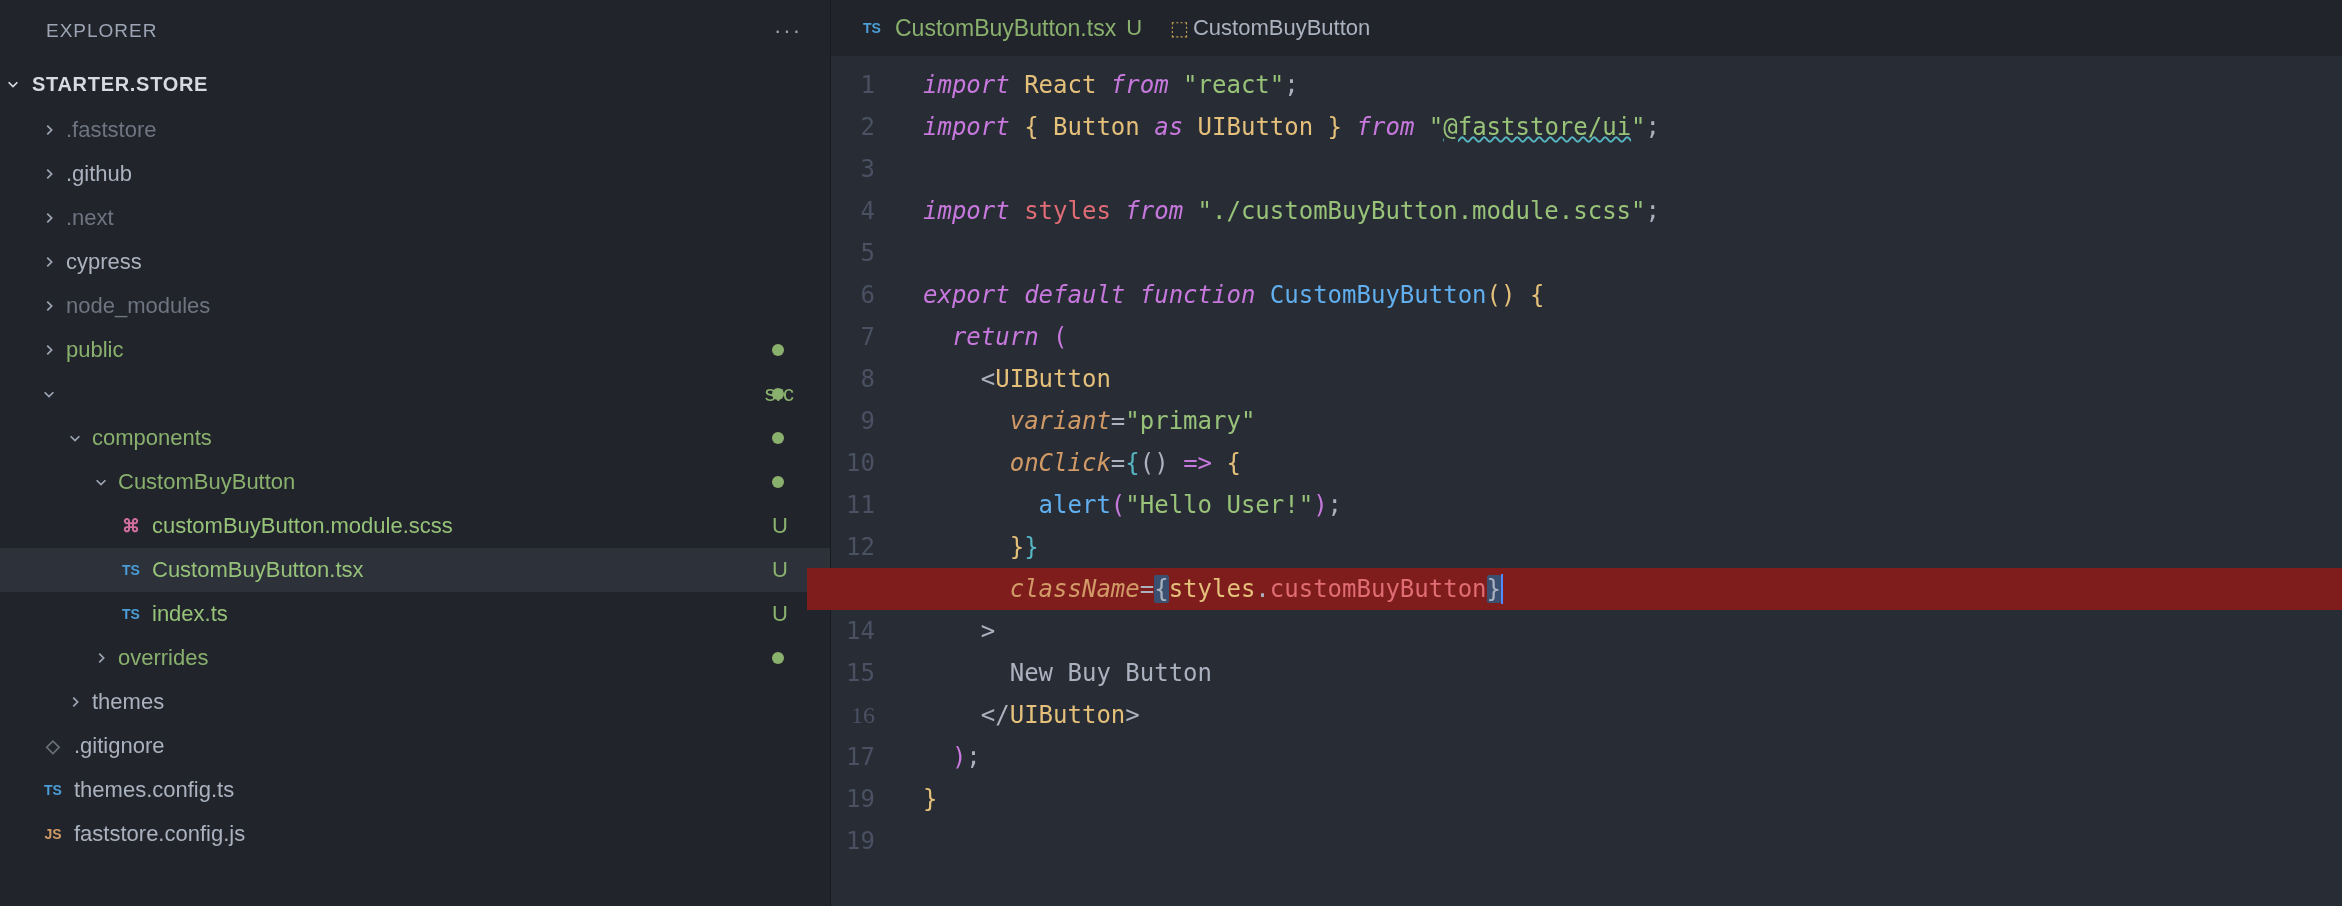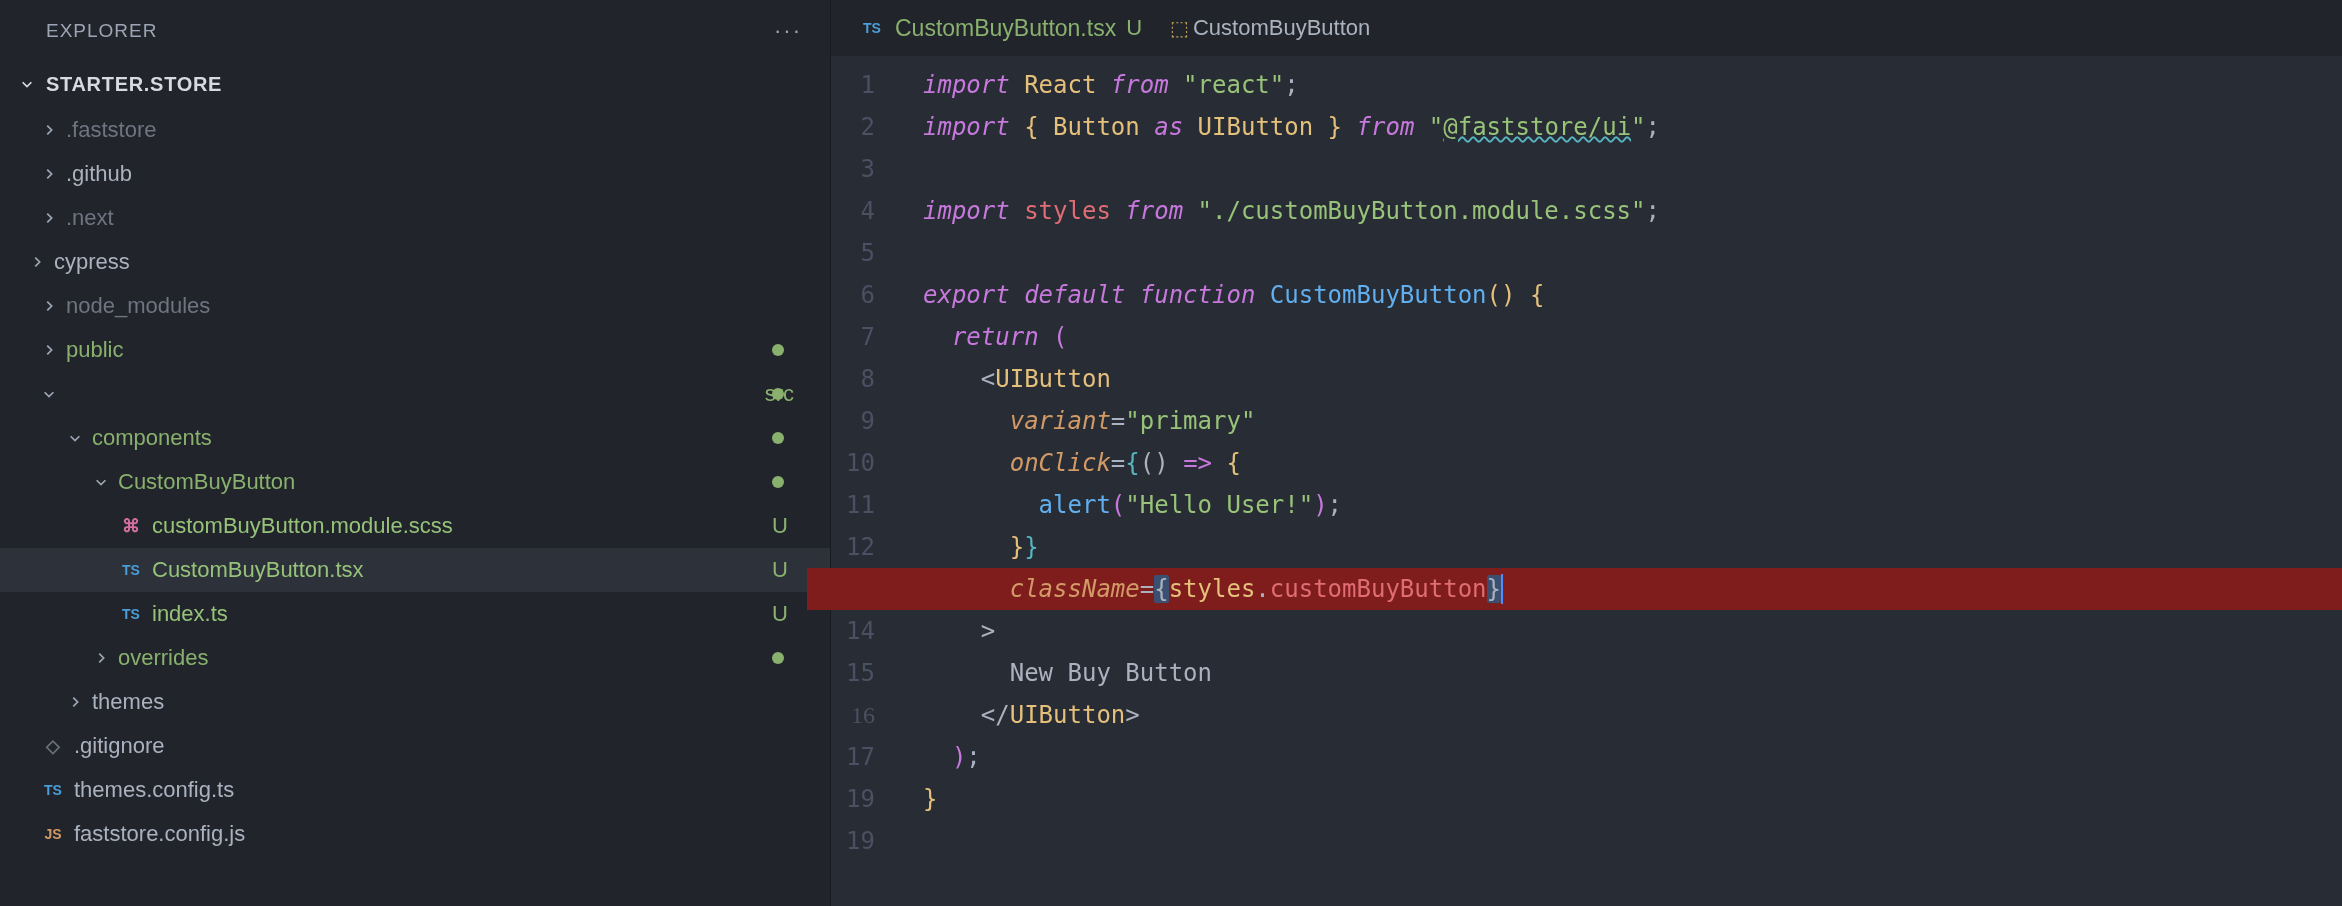--- a/index.html
+++ b/index.html
@@ -38,21 +38,21 @@
 .more-icon {
   color: #9da5b4;
   font-size: 22px;
   letter-spacing: 2px;
   cursor: pointer;
 }
 
 .project-header {
   display: flex;
   align-items: center;
-  padding: 6px 18px;
+  padding: 6px 4px;
   height: 44px;
 }
 
 .project-title {
   color: #d7dae0;
   font-size: 20px;
   font-weight: 700;
   letter-spacing: 0.7px;
   margin-left: 10px;
 }
@@ -280,21 +280,21 @@
         <span class="tree-label normal">.github</span>
       </div>
       <div class="tree-row" style="padding-left: 40px;">
         <span class="chevron">
           <svg viewBox="0 0 16 16" fill="none" stroke="#9da5b4" stroke-width="2">
             <path d="M6 3l5 5-5 5"></path>
           </svg>
         </span>
         <span class="tree-label dim">.next</span>
       </div>
-      <div class="tree-row" style="padding-left: 28px;">
+      <div class="tree-row" style="padding-left: 40px;">
         <span class="chevron">
           <svg viewBox="0 0 16 16" fill="none" stroke="#9da5b4" stroke-width="2">
             <path d="M6 3l5 5-5 5"></path>
           </svg>
         </span>
         <span class="tree-label normal">cypress</span>
       </div>
       <div class="tree-row" style="padding-left: 40px;">
         <span class="chevron">
           <svg viewBox="0 0 16 16" fill="none" stroke="#9da5b4" stroke-width="2">

